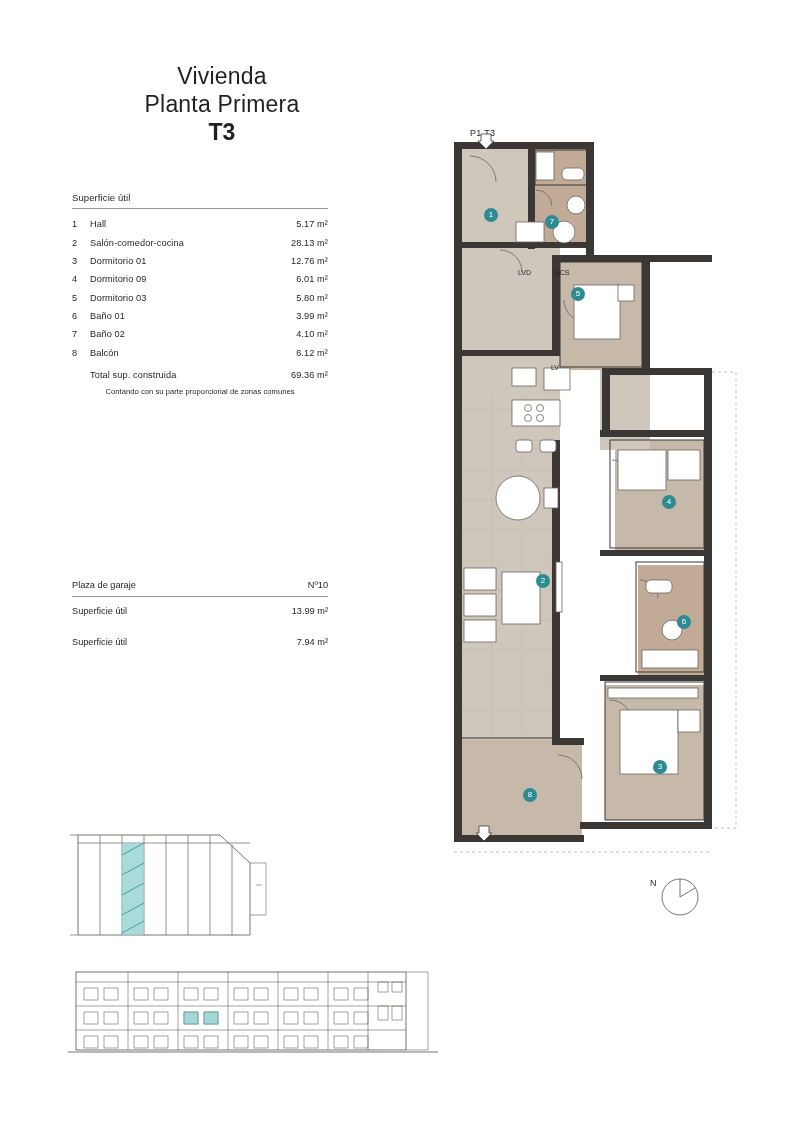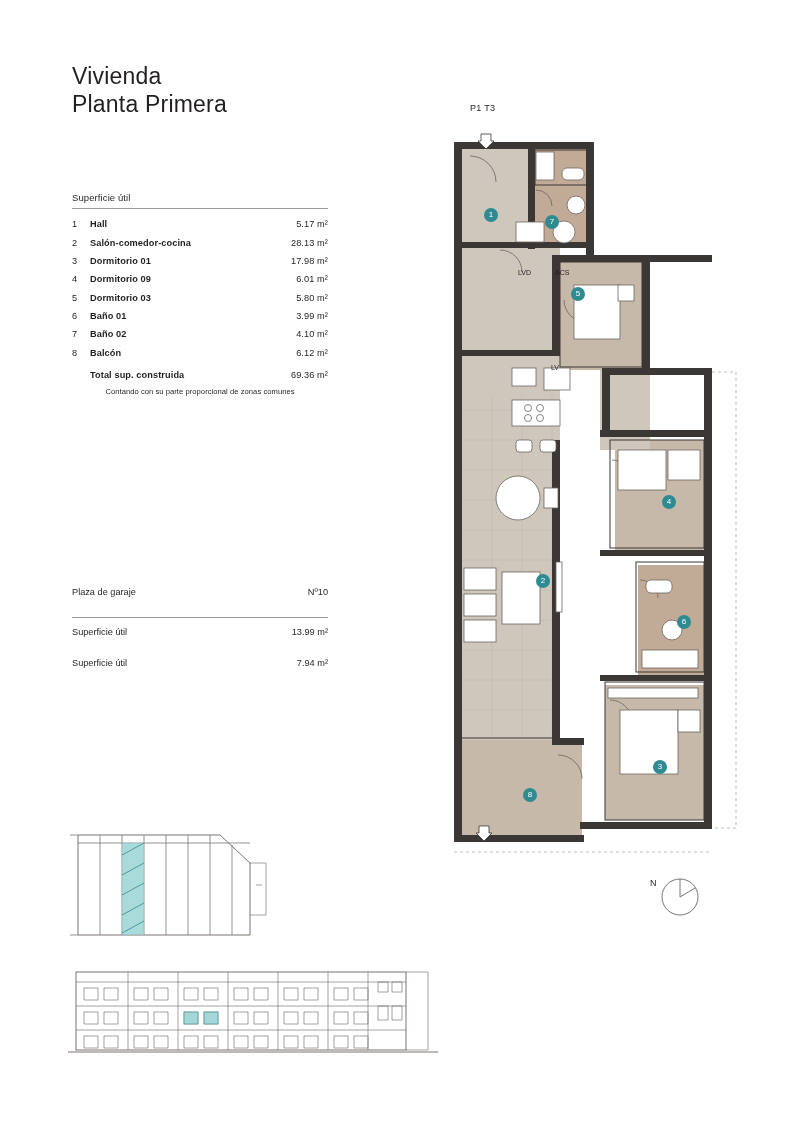--- a/index.html
+++ b/index.html
@@ -15,20 +15,21 @@
     color: #231f20;
     overflow: hidden;
   }
 
   
   #title-block {
     position: absolute;
     left: 72px;
     top: 62px;
     width: 300px;
+    text-align: center;
   }
   #title-block .tline {
     font-size: 23px;
     line-height: 28px;
     font-weight: 400;
     letter-spacing: 0.2px;
     color: #231f20;
   }
   #title-block .tline.bold {
     font-weight: 700;
@@ -55,21 +56,20 @@
     letter-spacing: 0.1px;
   }
   .row .num {
     width: 18px;
     flex: none;
     color: #231f20;
   }
   .row .nm {
     flex: 1 1 auto;
     color: #231f20;
-    font-weight: bold;
   }
   .row .val {
     flex: none;
     text-align: right;
     color: #231f20;
     white-space: nowrap;
   }
   .row.total {
     padding-top: 8px;
   }
@@ -77,23 +77,22 @@
     font-size: 7.6px;
     color: #231f20;
     padding-top: 3px;
     letter-spacing: 0.05px;
     text-align: center;
   }
   .sub-head {
     display: flex;
     justify-content: space-between;
     font-size: 9.2px;
-    padding-bottom: 20px;
+    padding-bottom: 6px;
     border-bottom: 0.8px solid #9a9a9a;
-    margin-top: 7px;
   }
   .sub-row {
     display: flex;
     justify-content: space-between;
     font-size: 9.2px;
     padding-top: 9px;
   }
 
   
   #plan {
@@ -114,21 +113,21 @@
     color: #ffffff;
     font-size: 8px;
     line-height: 14px;
     text-align: center;
     font-family: "Liberation Sans", sans-serif;
   }
 
   #p1t3-label {
     position: absolute;
     left: 470px;
-    top: 103px;
+    top: 128px;
     font-size: 9px;
     letter-spacing: 0.3px;
   }
 
   
   #compass {
     position: absolute;
     left: 650px;
     top: 872px;
     width: 70px;
@@ -157,41 +156,42 @@
     width: 370px;
     height: 95px;
   }
 </style>
 </head>
 <body>
 
 <div id="title-block">
   <div class="tline">Vivienda</div>
   <div class="tline">Planta Primera</div>
+  <div class="tline bold">T3</div>
 </div>
 
 <div class="table-block" style="top:192px;">
   <div class="tbl-head">Superficie útil</div>
 
   <div style="height:6px"></div>
 
   <div class="row">
     <span class="num">1</span>
     <span class="nm">Hall</span>
     <span class="val">5.17 m²</span>
   </div>
   <div class="row">
     <span class="num">2</span>
     <span class="nm">Salón-comedor-cocina</span>
     <span class="val">28.13 m²</span>
   </div>
   <div class="row">
     <span class="num">3</span>
     <span class="nm">Dormitorio 01</span>
-    <span class="val">17.98 m²</span>
+    <span class="val">12.76 m²</span>
   </div>
   <div class="row">
     <span class="num">4</span>
     <span class="nm">Dormitorio 09</span>
     <span class="val">6.01 m²</span>
   </div>
   <div class="row">
     <span class="num">5</span>
     <span class="nm">Dormitorio 03</span>
     <span class="val">5.80 m²</span>

